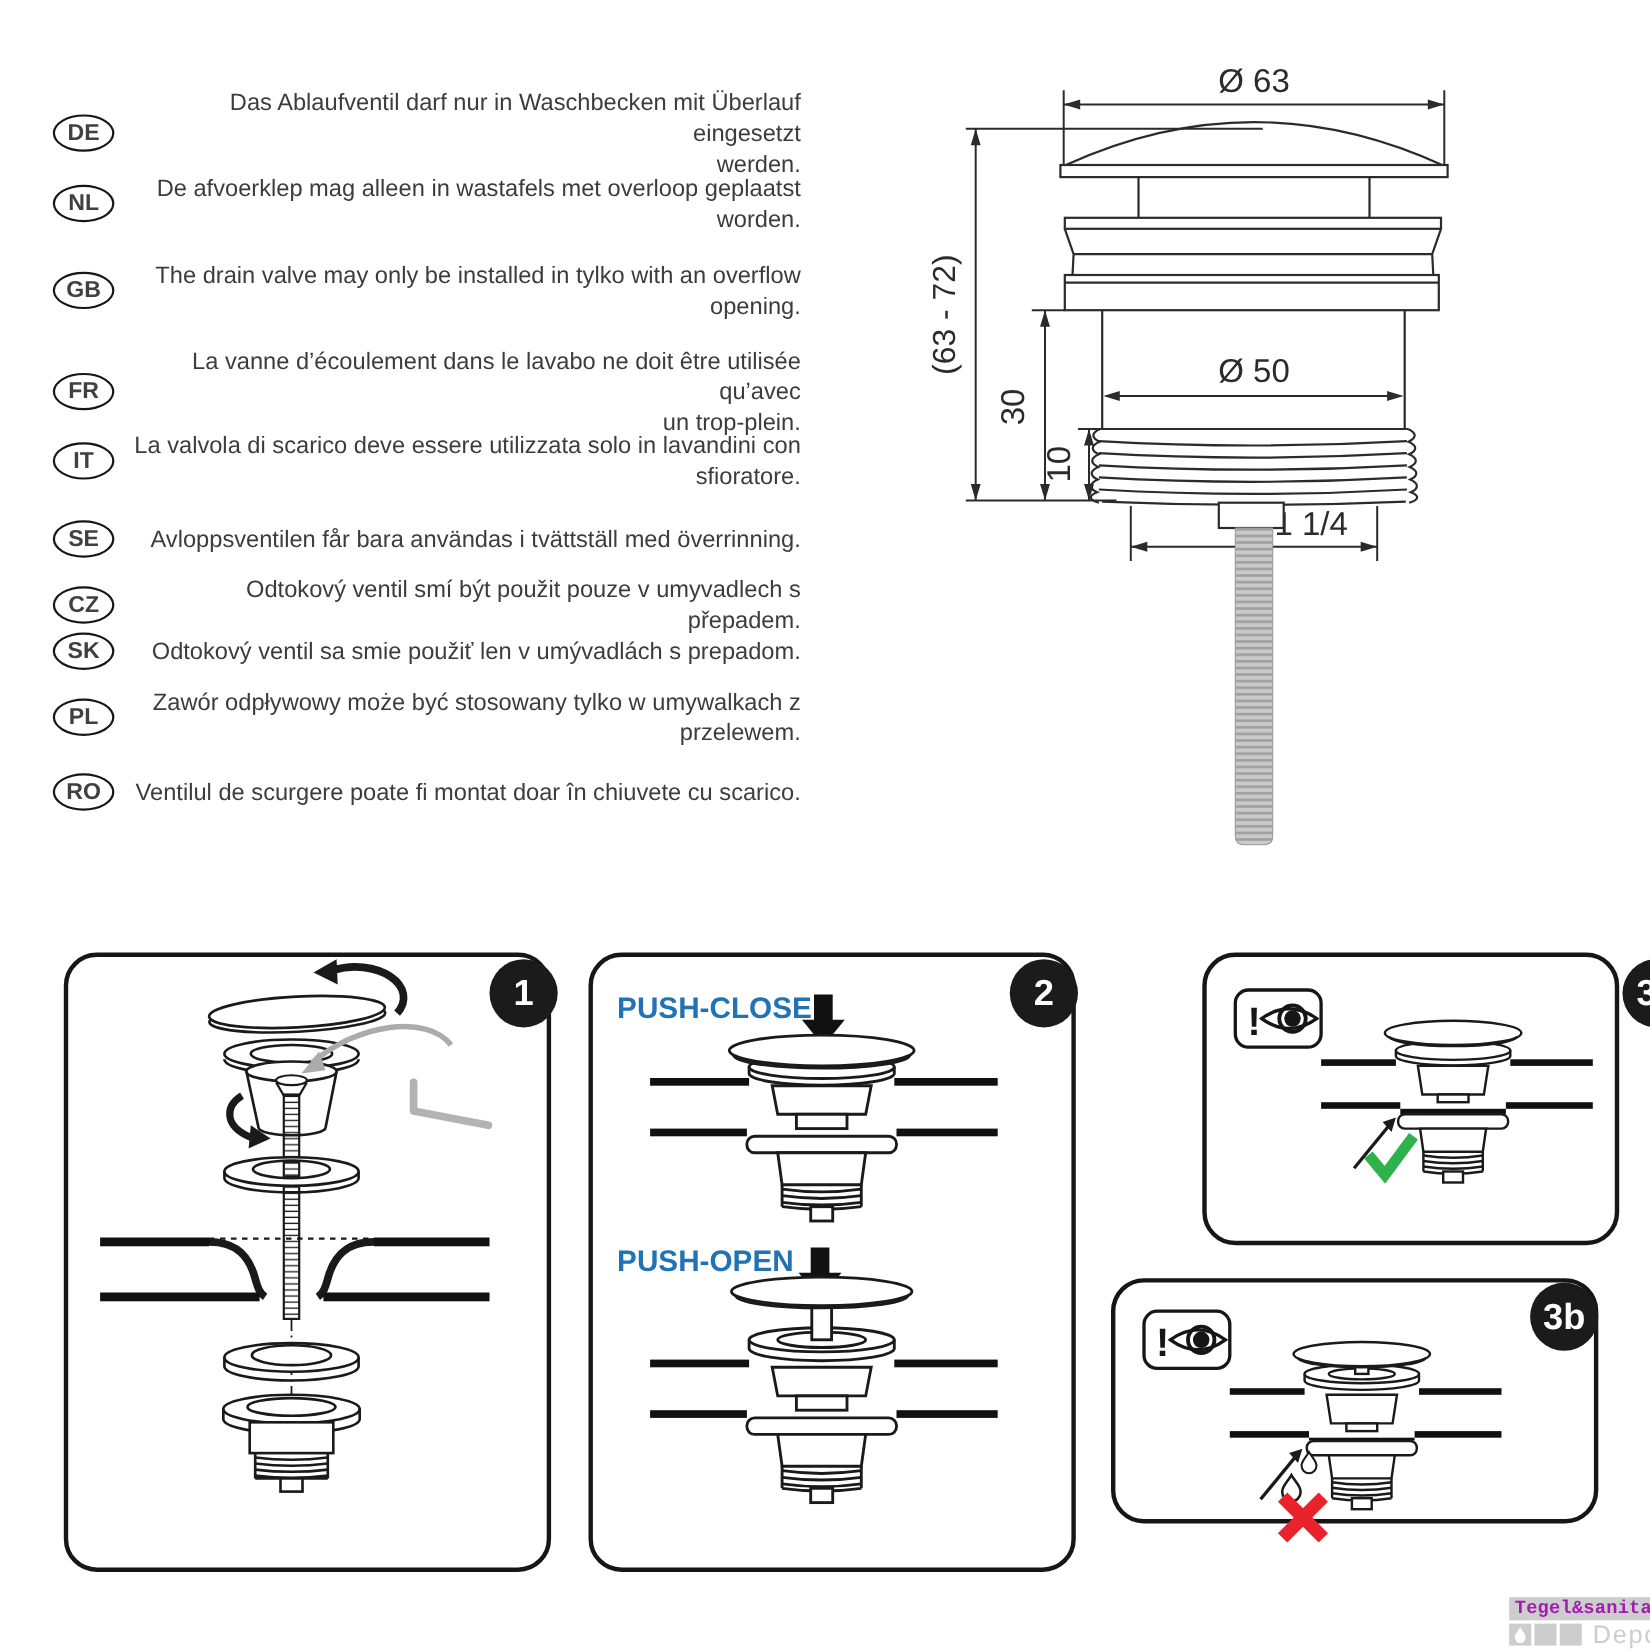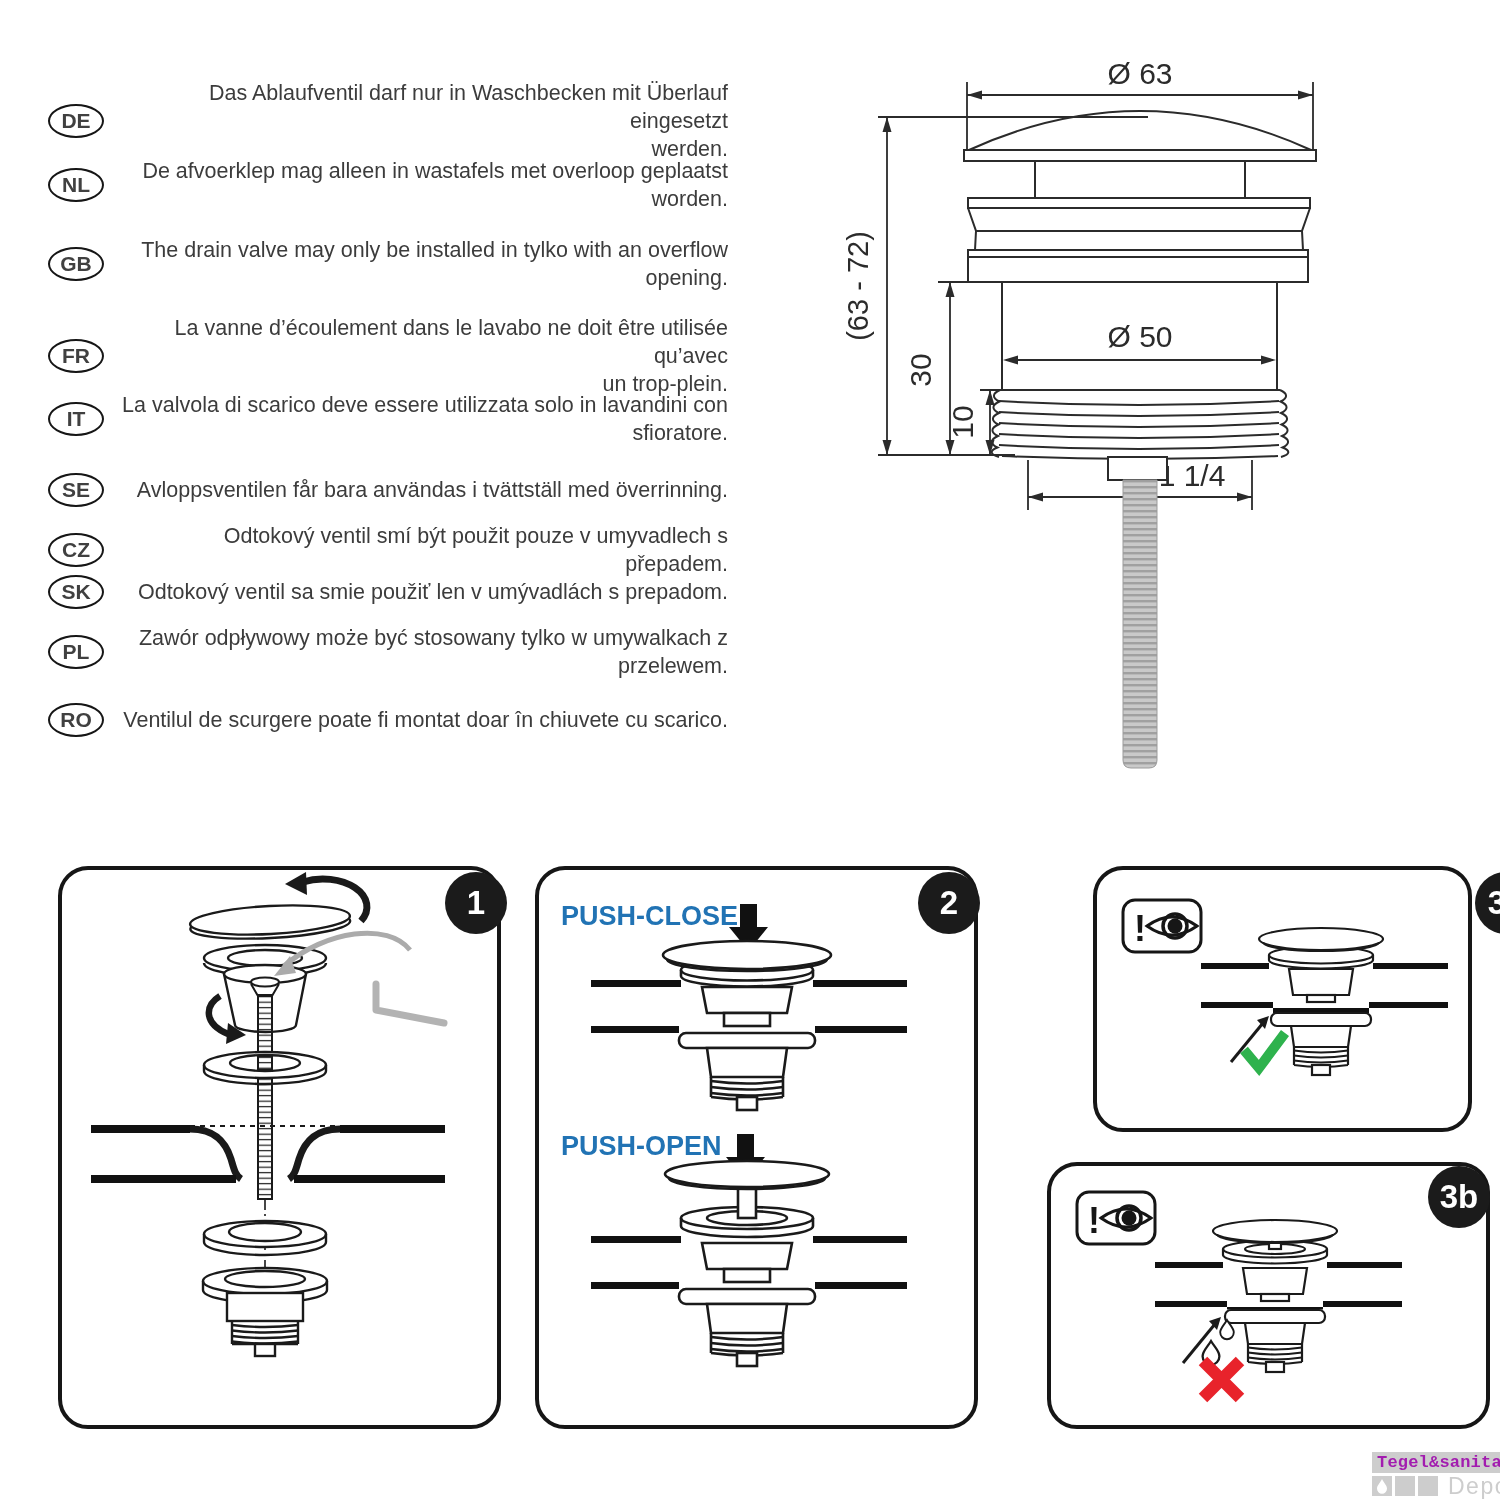--- a/index.html
+++ b/index.html
@@ -15,21 +15,21 @@
     font-weight:bold;font-size:21px;color:#404040;background:#fff;
   }
   .lang-text{font-size:21.5px;line-height:28px;color:#3c3c3c;white-space:pre-line;width:608px;text-align:right;}
   
   #tech-drawing{position:absolute;left:840px;top:40px;}
   
   .panel{position:absolute;border:4px solid #161616;border-radius:30px;background:#fff;box-sizing:border-box;}
   #panel-1{left:58px;top:866px;width:443px;height:563px;}
   #panel-2{left:535px;top:866px;width:443px;height:563px;}
   #panel-3a{left:1060px;top:866px;width:379px;height:266px;margin-left:33px;}
-  #panel-3b{left:1010px;top:1162px;width:443px;height:267px;margin-left:37px;}
+  #panel-3b{left:1010px;top:1162px;width:443px;height:223px;}
   .panel svg{position:absolute;left:-4px;top:-4px;}
   .badge{
     position:absolute;width:62px;height:62px;border-radius:50%;background:#1b1b1b;color:#fff;
     font-weight:bold;font-size:33px;display:flex;align-items:center;justify-content:center;z-index:5;
   }
   
   #watermark{position:absolute;left:1372px;top:1452px;}
   #wm-bar{width:145px;height:21px;background:#cdcdcd;color:#a21caf;font-weight:bold;font-size:17px;
     line-height:21px;padding-left:5px;box-sizing:border-box;letter-spacing:0.2px;font-family:Liberation Mono, monospace;}
   #wm-row{display:flex;align-items:center;margin-top:3px;gap:3px;}

